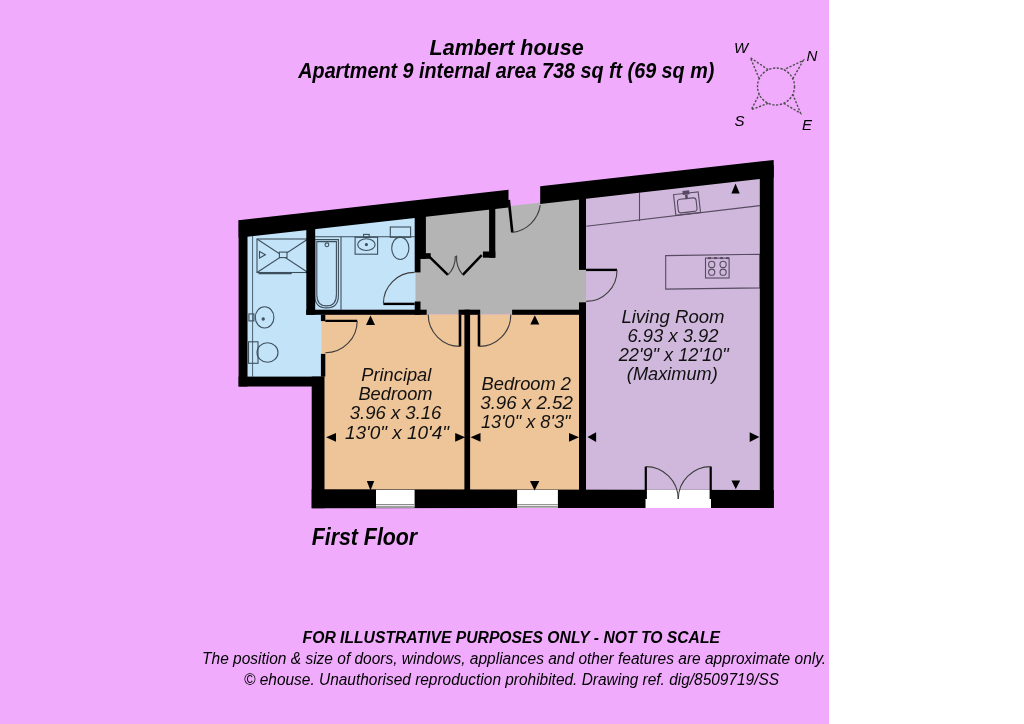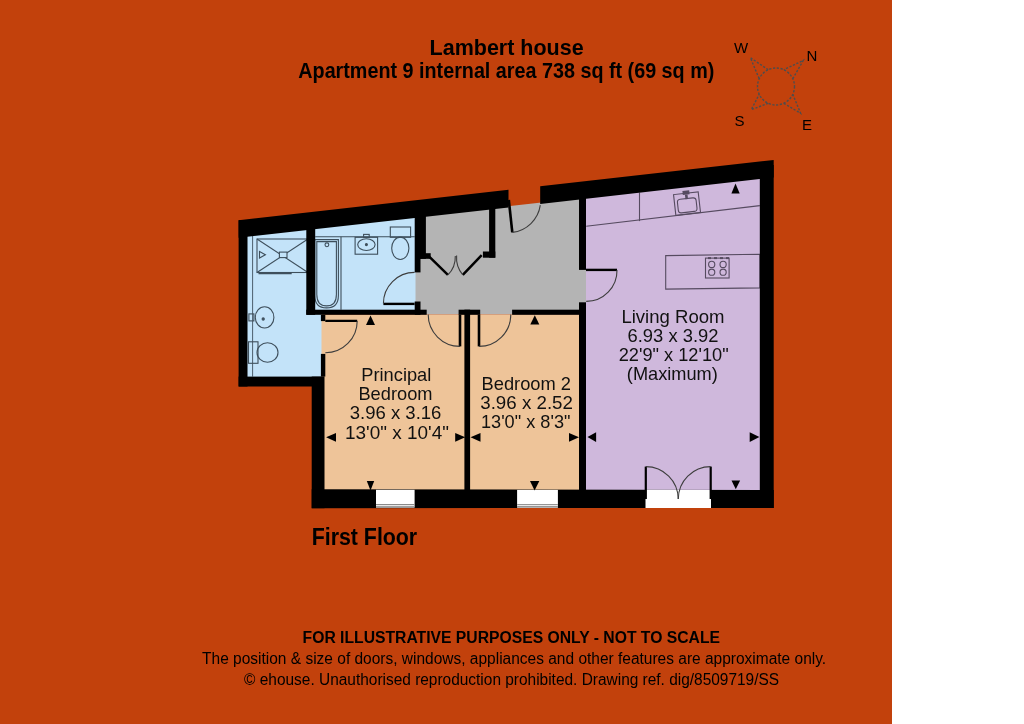--- a/index.html
+++ b/index.html
@@ -1,16 +1,16 @@
 <!DOCTYPE html>
 <html><head>
 <meta charset="utf-8">
 <style>
   html,body{margin:0;padding:0;background:#ffffff;}
-  .page{width:892px;height:724px;position:relative;overflow:hidden;background:#c2410c;}
+  .page{width:829px;height:724px;position:relative;overflow:hidden;background:#f0abfc;font-style:italic;}
   svg{display:block;}
   text{font-family:"Liberation Sans", sans-serif;}
 </style>
 </head>
 <body>
 <div class="page">
 <svg width="1024" height="724" viewBox="0 0 1024 724">
 
 <text x="506.6" y="54.9" font-size="22" font-weight="bold" fill="#000" text-anchor="middle" textLength="154" lengthAdjust="spacingAndGlyphs">Lambert house</text>
 

